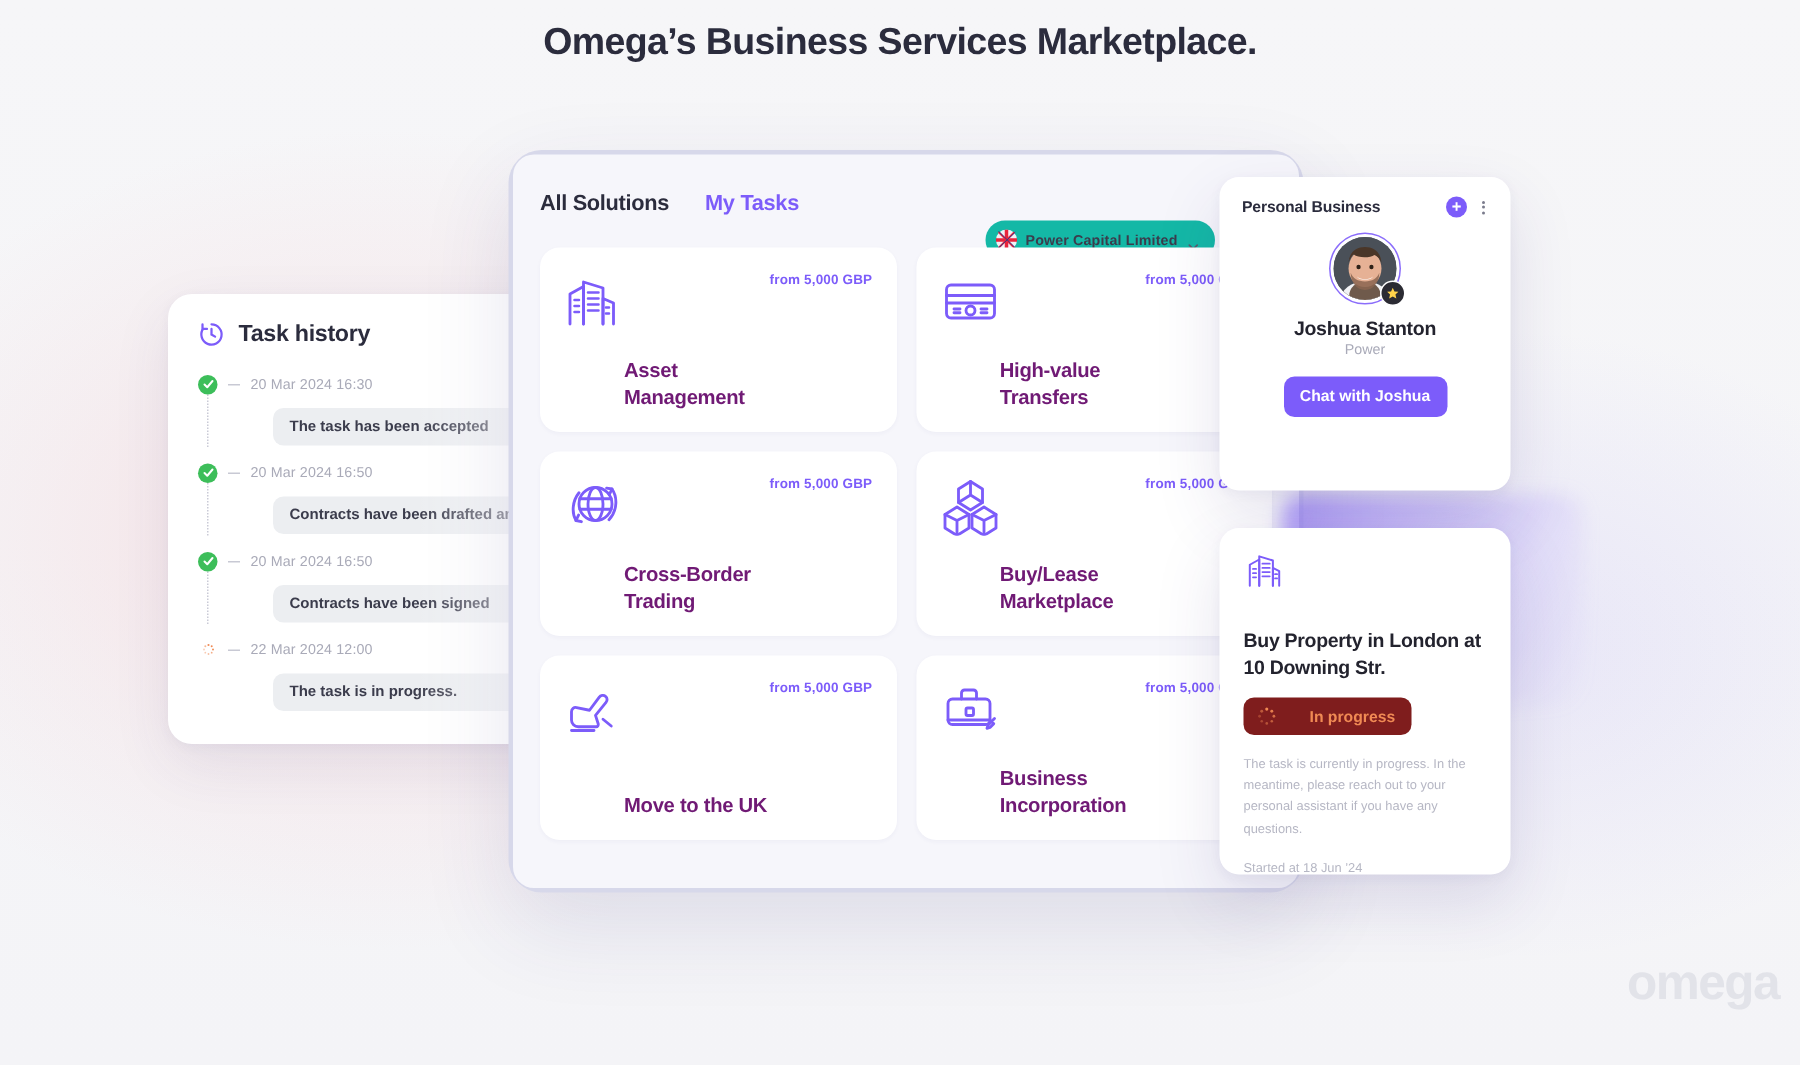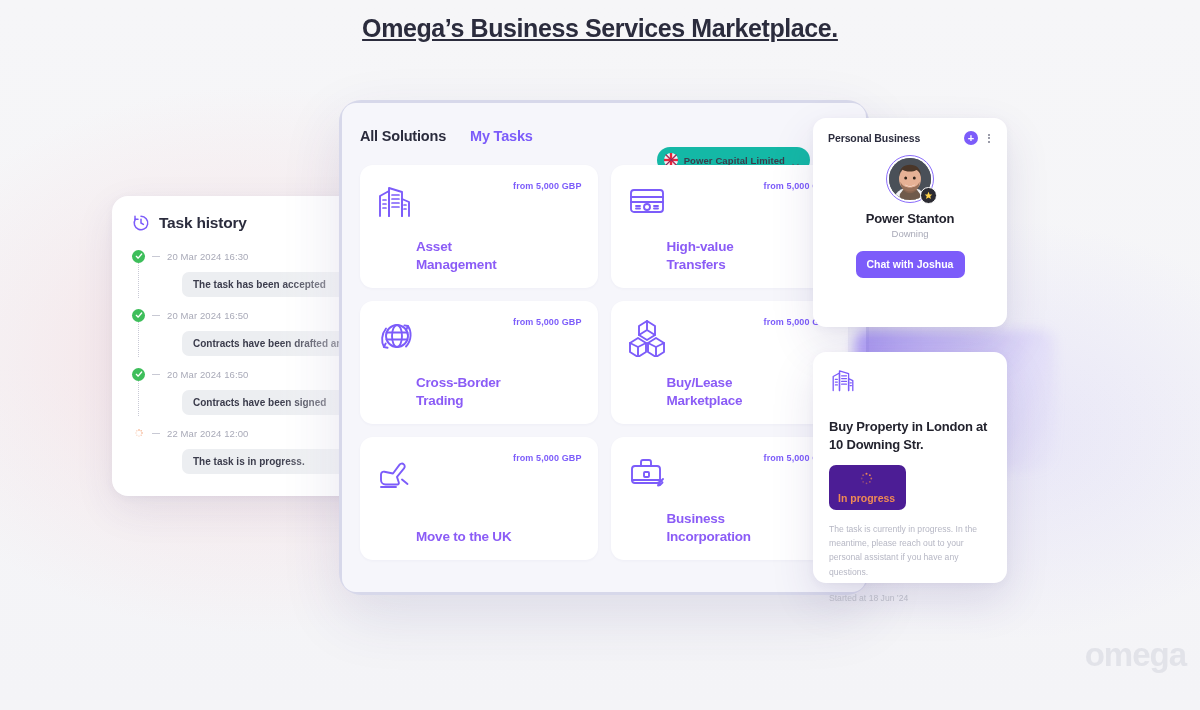--- a/index.html
+++ b/index.html
@@ -21,21 +21,20 @@
 
   
   .page-title {
     position: absolute;
     top: 14px; left: 0; right: 0;
     text-align: center;
     font-size: 25px;
     font-weight: 700;
     letter-spacing: -0.4px;
     color: #2b2c3d;
-    text-decoration: underline;
   }
 
   
   .watermark {
     position: absolute;
     right: 14px; bottom: 36px;
     font-size: 33px;
     font-weight: 700;
     letter-spacing: -1px;
     color: #e2e3e9;
@@ -156,21 +155,21 @@
     box-shadow: 0 1px 3px rgba(60,50,120,0.04);
   }
   .svc-price {
     position: absolute; top: 16px; right: 16px;
     font-size: 9px; font-weight: 600; color: #7c5cfa; letter-spacing: 0.1px;
     white-space: nowrap;
   }
   .svc-icon { width: 40px; height: 40px; display: block; }
   .svc-title {
     margin-top: auto;
-    font-size: 13.5px; font-weight: 700; color: #8b5cf6;
+    font-size: 13.5px; font-weight: 700; color: #701a75;
     line-height: 1.32; letter-spacing: -0.2px;
     white-space: pre-line;
   }
 
   
   .pa-card {
     position: absolute;
     left: 813px; top: 118px;
     width: 194px; height: 209px;
     background: #fff;
@@ -249,24 +248,23 @@
     z-index: 5;
   }
   .tc-icon { width: 28px; height: 28px; display:block; }
   .tc-title {
     margin-top: 24px;
     font-size: 13px; font-weight: 700; color: #23232e;
     line-height: 1.35; letter-spacing: -0.2px;
   }
   .tc-badge {
     margin-top: 12px;
-    display: inline-flex; align-items: center; gap: 8px;
-    background: #4c1d95; border-radius: 7px;
+    display: inline-flex; align-items: center; gap: 22px;
+    background: #7f1d1d; border-radius: 7px;
     padding: 6px 11px 6px 9px;
-    flex-direction: column;
   }
   .tc-badge-text { font-size: 10.5px; font-weight: 600; color: #f08a54; }
   .spinner { width: 13px; height: 13px; display:block; }
   .tc-desc {
     margin-top: 12px;
     font-size: 8.6px; line-height: 1.65; color: #b6b7c4;
   }
   .tc-started { margin-top: 14px; font-size: 8.6px; color: #b6b7c4; }
 </style>
 </head>
@@ -507,22 +505,22 @@
       </div>
       <div class="pa-badge">
         <span>
           <svg viewBox="0 0 24 24" fill="#ffd24a">
             <polygon points="12,2 15,9 22,9.5 16.8,14.3 18.4,21.4 12,17.6 5.6,21.4 7.2,14.3 2,9.5 9,9"></polygon>
           </svg>
         </span>
       </div>
     </div>
 
-    <div class="pa-name">Power Stanton</div>
-    <div class="pa-status">Downing</div>
+    <div class="pa-name">Joshua Stanton</div>
+    <div class="pa-status">Power</div>
     <button class="pa-btn">Chat with Joshua</button>
   </div>
 
   <div class="task-card">
     <span class="tc-icon">
       <svg viewBox="0 0 40 40" fill="none" stroke="#7c5cfa" stroke-width="1.9" stroke-linejoin="round" stroke-linecap="round">
         <path d="M6 35V15l9-5v25"></path>
         <path d="M15 35V7l13 4v24"></path>
         <path d="M28 35V18l6 3v14"></path>
         <g stroke-width="1.7">

